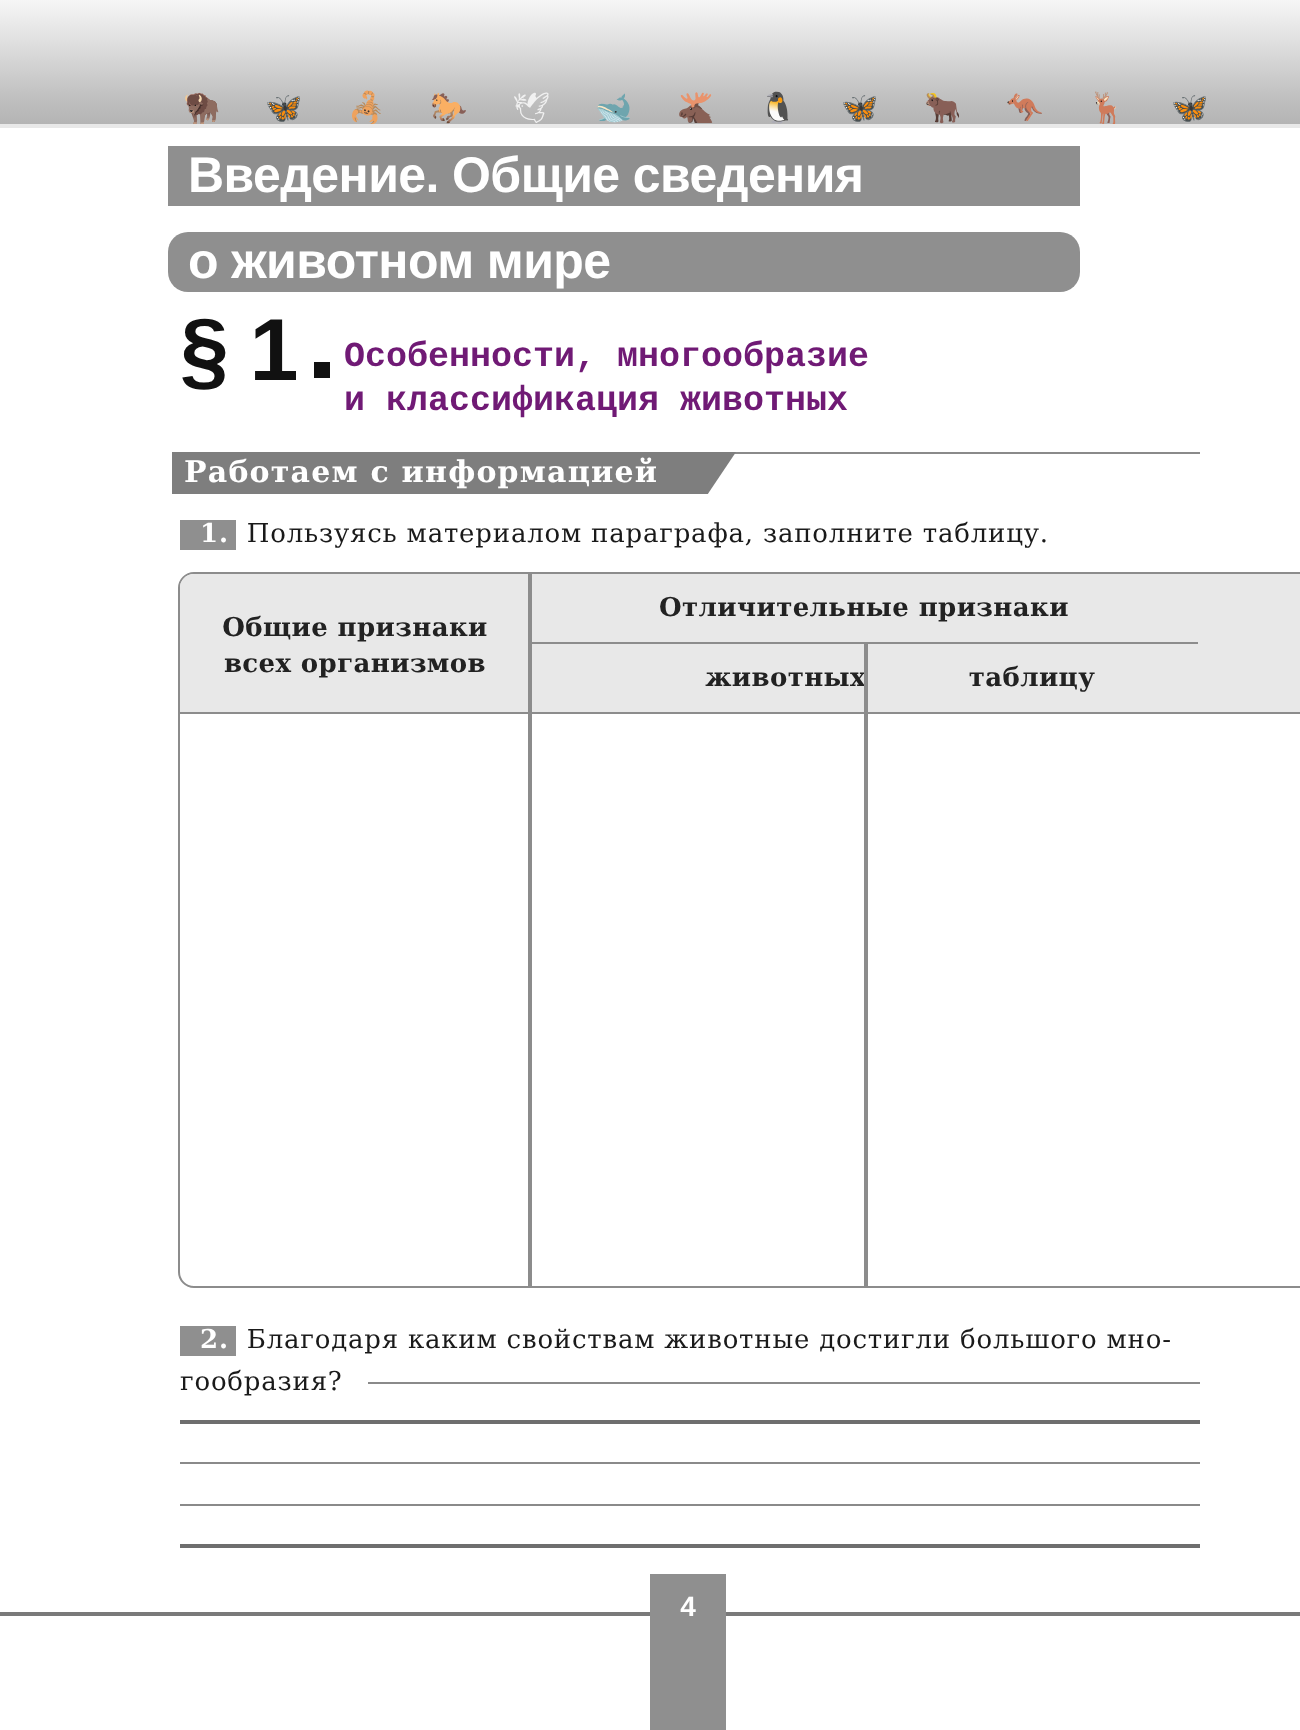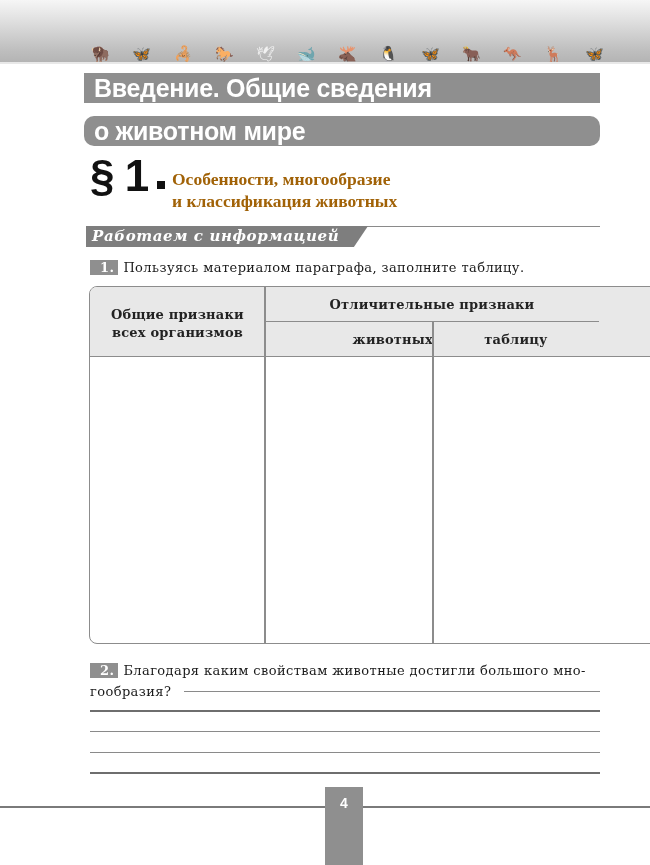--- a/index.html
+++ b/index.html
@@ -10,47 +10,47 @@
   .banner {
     position: absolute; left: 0; top: 0; width: 650px; height: 62px;
     background: linear-gradient(to bottom, #f6f6f6 0%, #e2e2e2 30%, #bfbfbf 80%, #b4b4b4 100%);
   }
   .banner-edge { position: absolute; left: 0; top: 62px; width: 650px; height: 2px; background: #e8e8e8; }
   .animals { position: absolute; left: 88px; top: 43px; width: 520px; height: 20px; display: flex; justify-content: space-between; align-items: flex-end; }
   .animal { font-family: "DejaVu Sans", sans-serif; color: #f4f4f4; font-size: 15px; line-height: 18px; width: 26px; text-align: center; opacity: 0.95; }
 
   
   .chapter-bar {
-    position: absolute; left: 84px; width: 516px; height: 30px;
+    position: absolute; left: 84px; width: 456px; height: 30px;
     background: #8f8f8f; color: #ffffff;
     font-family: "Liberation Sans", sans-serif; font-weight: bold; font-size: 25px;
     line-height: 30px; padding-left: 10px; letter-spacing: -0.3px;
   }
   .bar1 { top: 73px; }
   .bar2 { top: 116px; border-radius: 10px; }
 
   
   .para-num {
     position: absolute; left: 90px; top: 152px;
     font-family: "Liberation Sans", sans-serif; font-weight: bold; font-size: 44px; line-height: 48px; color: #111;
     letter-spacing: -1px;
   }
   .para-dot { position: absolute; left: 157px; top: 181px; width: 8px; height: 8px; background: #111; }
   .para-title {
     position: absolute; left: 172px; top: 168px;
-    font-family: Liberation Serif, serif; font-weight: bold; font-size: 17.5px; line-height: 22px; color: #a16207;
+    font-family: Liberation Mono, monospace; font-weight: bold; font-size: 17.5px; line-height: 22px; color: #701a75;
   }
 
   
   .section-rule { position: absolute; left: 90px; top: 226px; width: 510px; height: 1px; background: #8a8a8a; }
   .section-label {
     position: absolute; left: 86px; top: 226px; width: 282px; height: 21px;
     background: #7e7e7e; color: #fff;
     clip-path: polygon(0 0, 100% 0, 95% 100%, 0 100%);
-    font-family: "DejaVu Serif", serif; font-style: italic; font-weight: bold; font-size: 15px; line-height: 21px;
+    font-family: "DejaVu Serif", serif; font-weight: bold; font-size: 15px; line-height: 21px;
     padding-left: 6px; letter-spacing: 0.6px;
   }
 
   
   .task { position: absolute; left: 90px; font-size: 13px; line-height: 20px; letter-spacing: 0.4px; }
   .task-num {
     display: inline-block; background: #8f8f8f; color: #fff; font-weight: bold;
     padding: 0 4px 0 10px; margin-right: 5px; line-height: 15px; font-size: 13px;
   }
   .task1 { top: 258px; }

